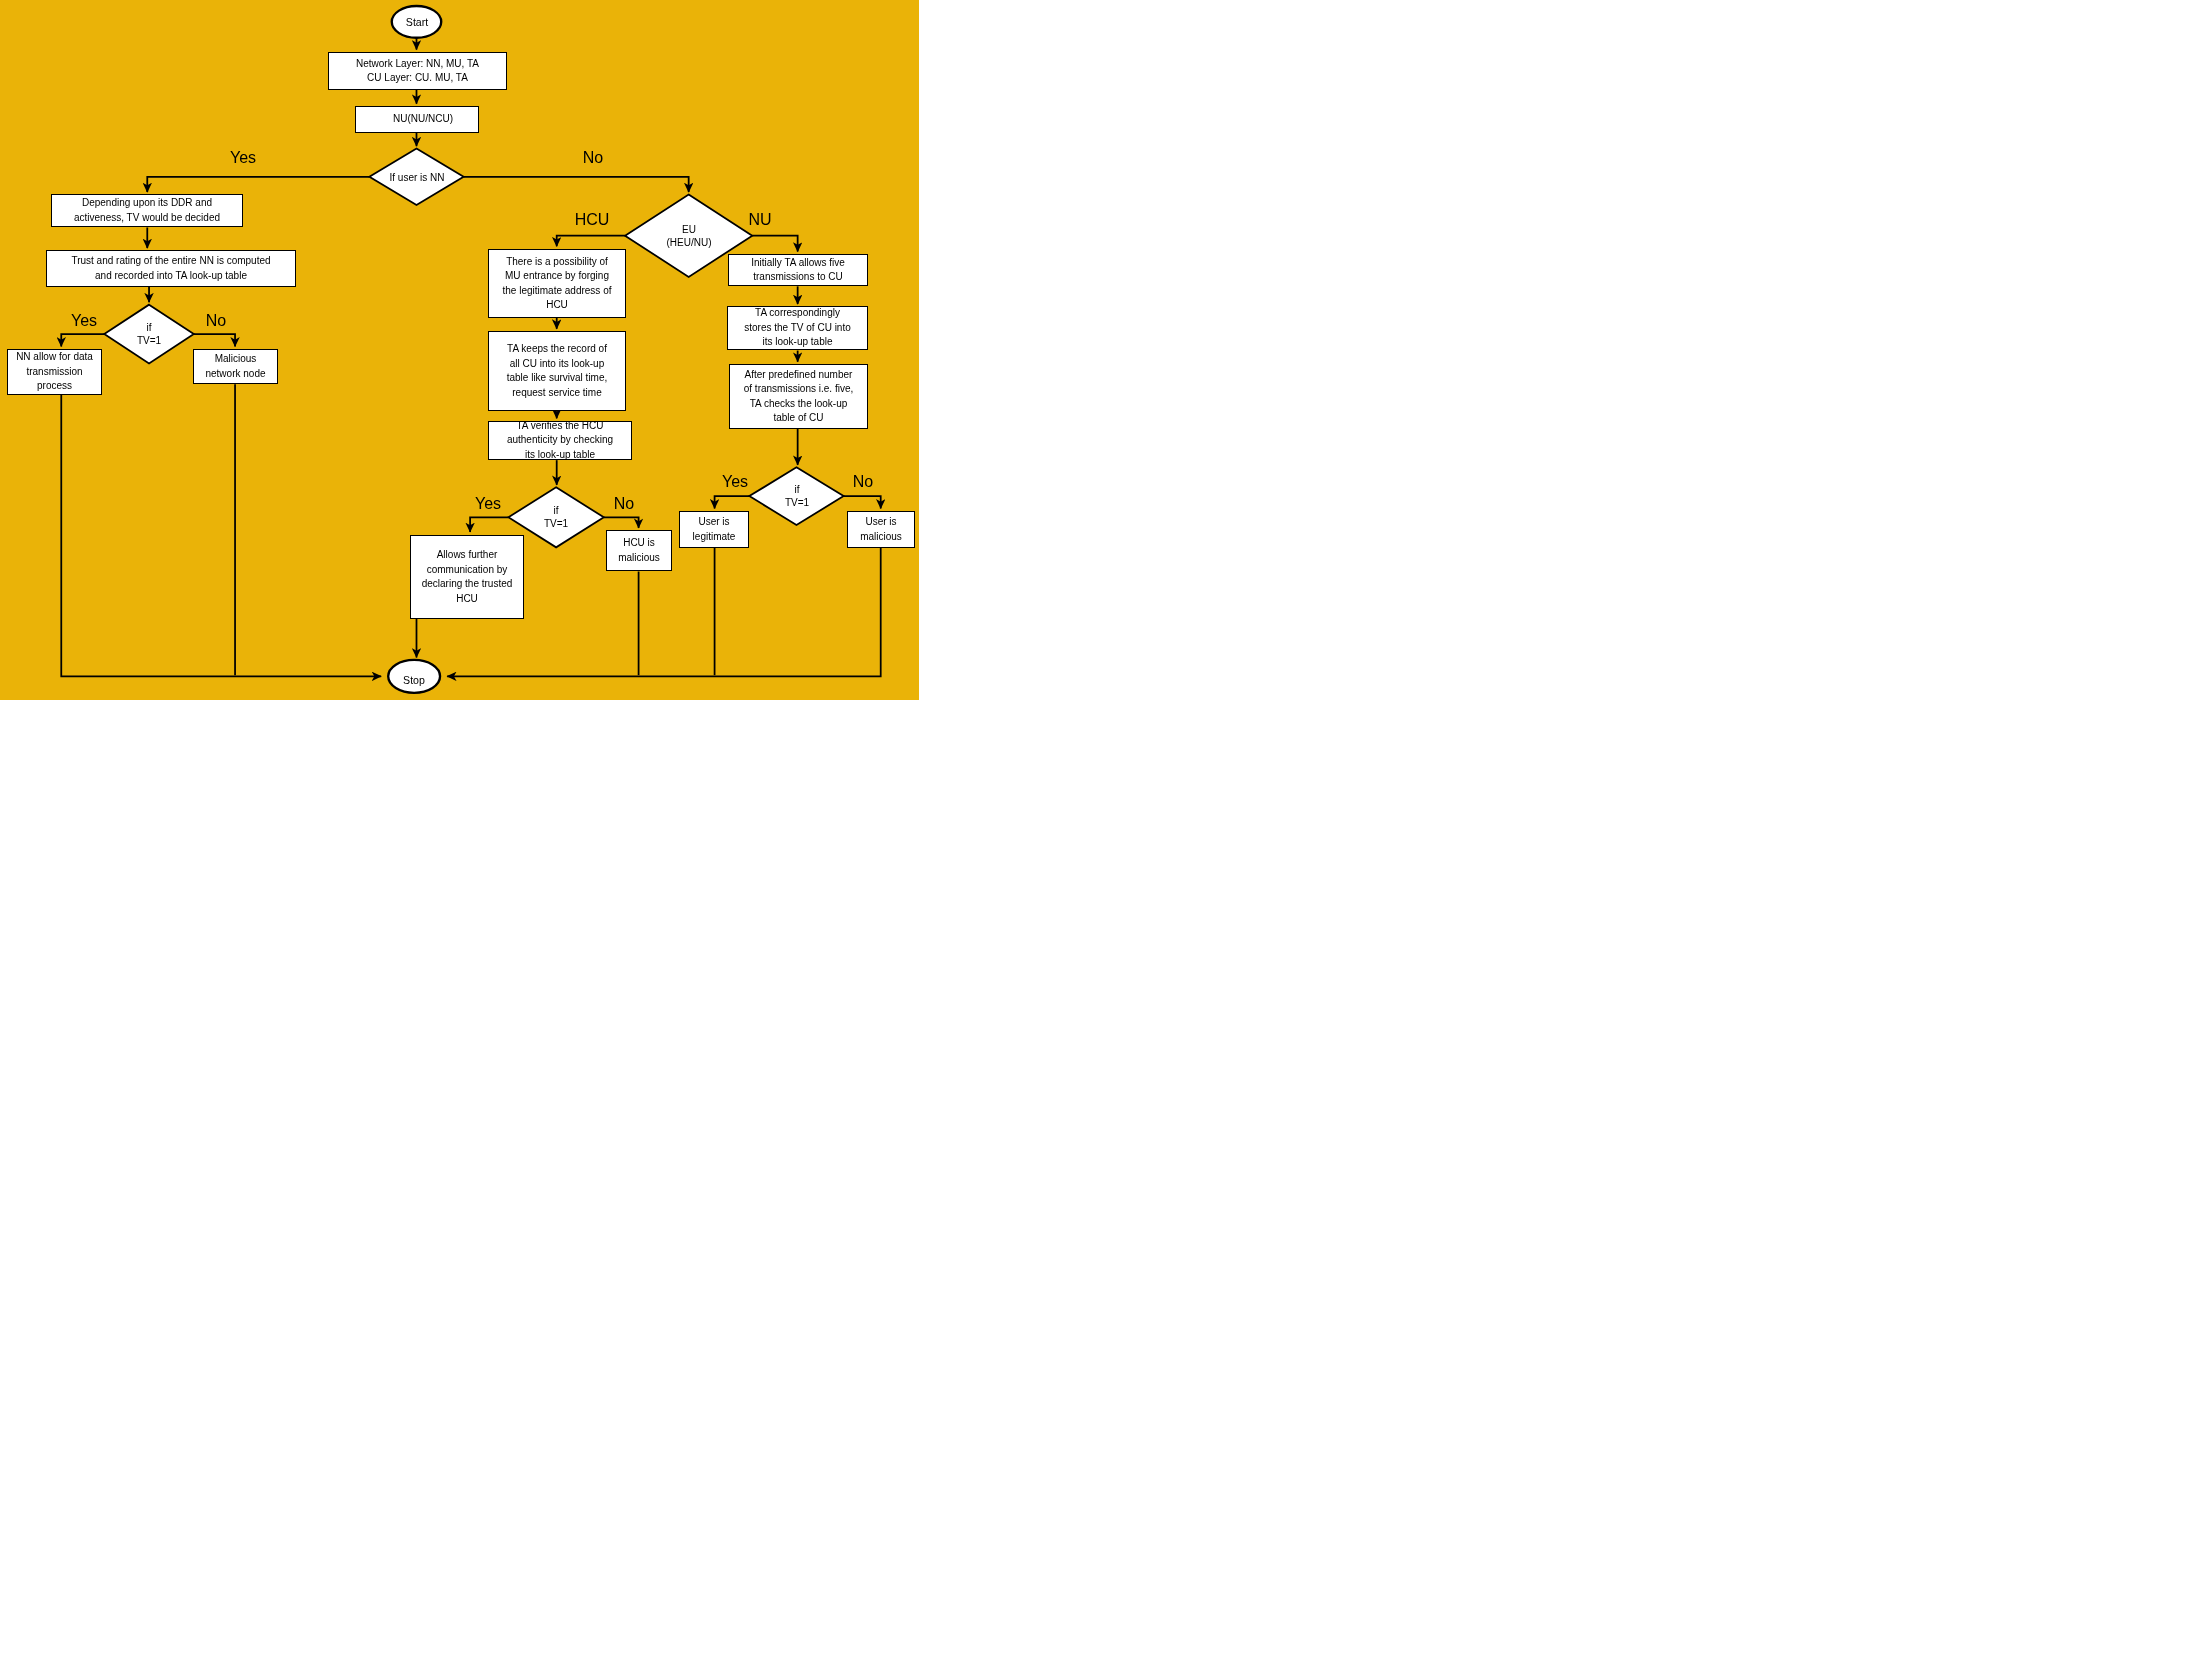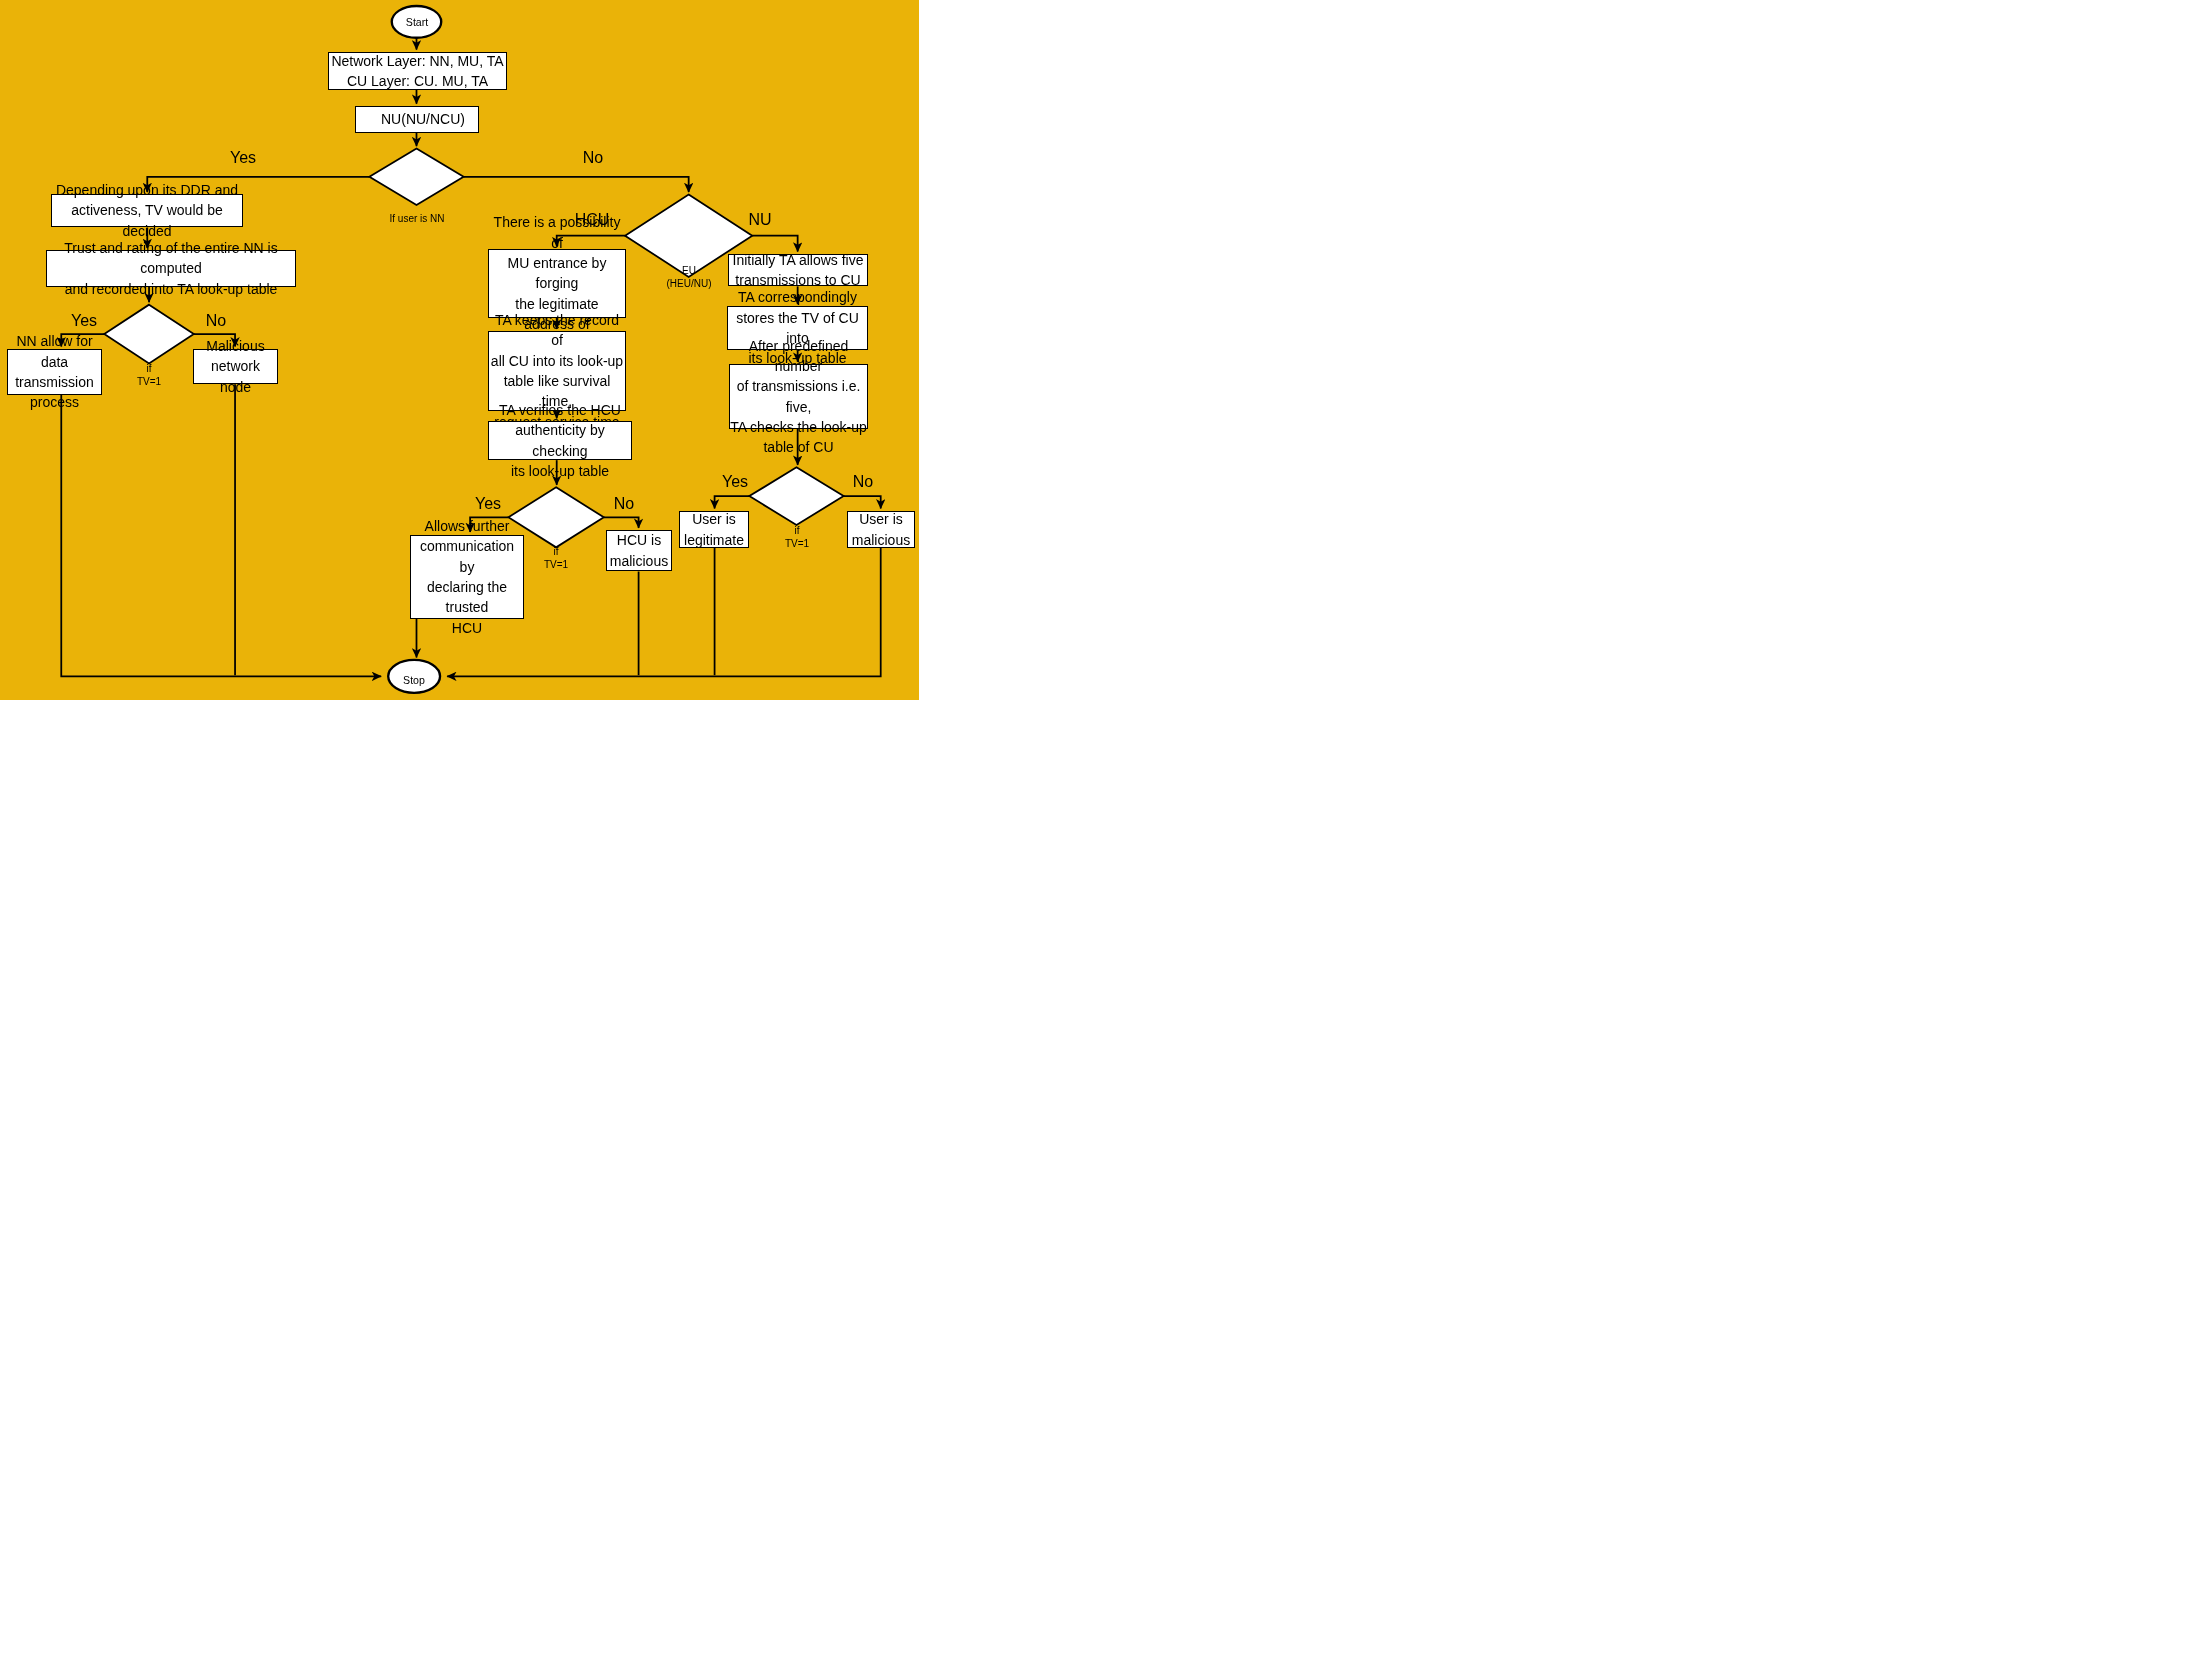--- a/index.html
+++ b/index.html
@@ -11,28 +11,28 @@
     color:#000;
   }
   #flow-svg{position:absolute;left:0;top:0;width:919px;height:700px;}
   .node{
     position:absolute;
     border:1.8px solid #000;
     background:#fff;
     display:flex;align-items:center;justify-content:center;
     text-align:center;
     white-space:pre-line;
-    font-size:14px;line-height:1.45;
+    font-size:10px;line-height:1.45;
     box-sizing:border-box;
   }
   .dlbl{
     position:absolute;
     transform:translate(-50%,-50%);
     text-align:center;white-space:pre-line;
-    font-size:10px;line-height:1.3;margin-top:41px;
+    font-size:10px;line-height:1.3;
   }
   .elbl{
     position:absolute;
     transform:translate(-50%,-50%);
     font-size:16px;
   }
   .tlbl{
     position:absolute;
     transform:translate(-50%,-50%);
     font-size:10.6px;

